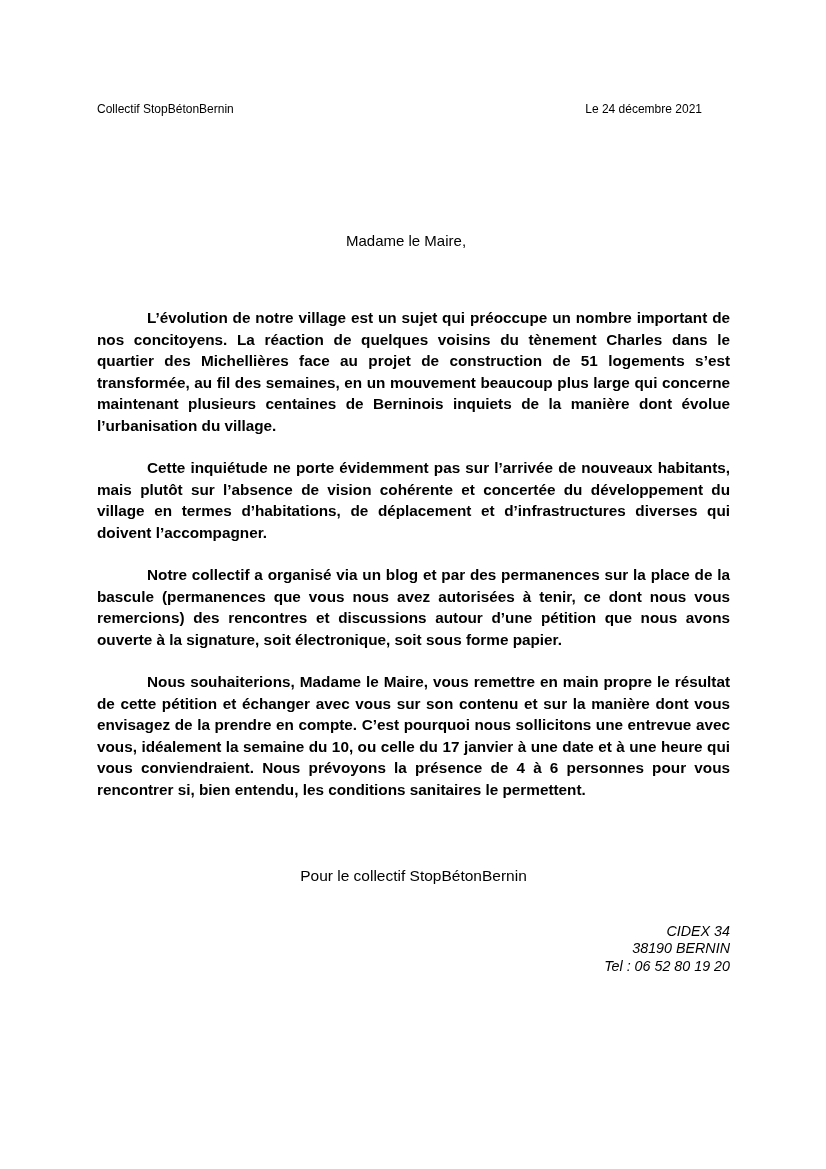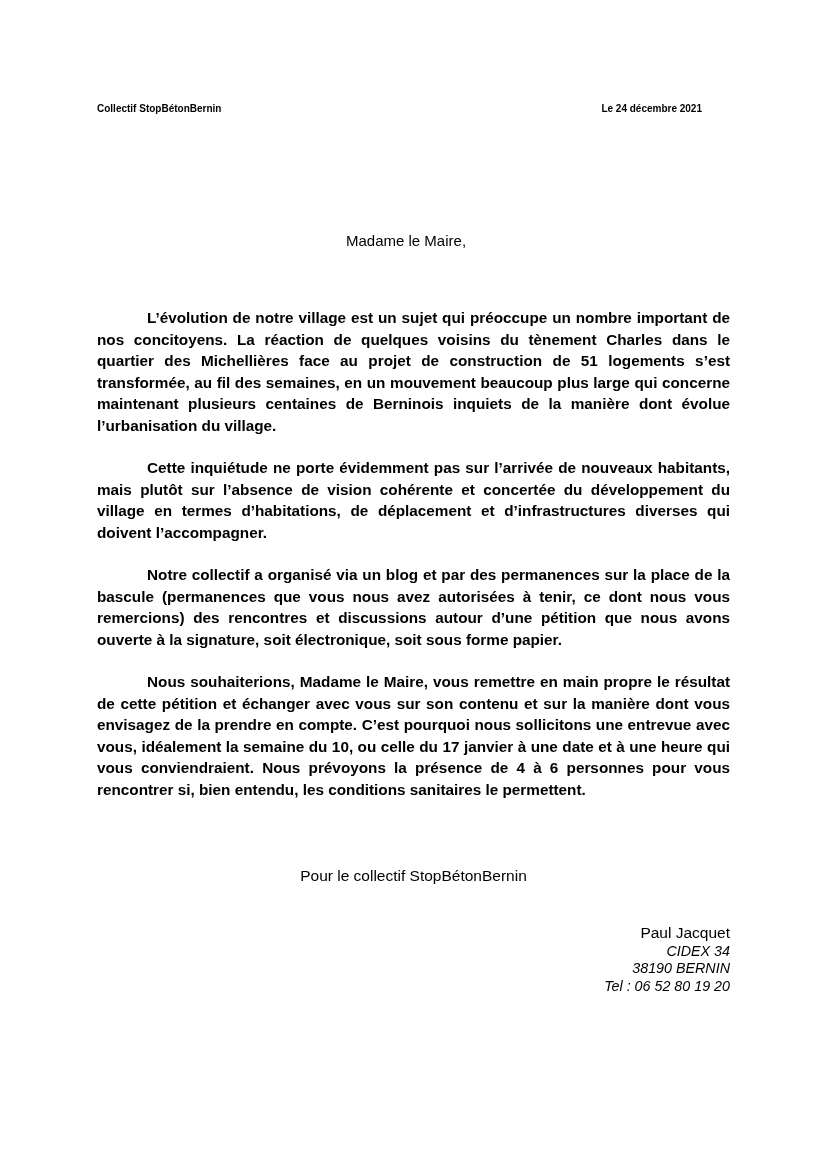--- a/index.html
+++ b/index.html
@@ -24,23 +24,22 @@
 
   
   .letter-head {
     position: absolute;
     left: 97px;
     top: 99px;
     width: 605px;
     display: flex;
     justify-content: space-between;
     align-items: baseline;
-    font-size: 10px;
+    font-size: 12px;
     line-height: 20px;
-    font-weight: bold;
   }
   .sender { white-space: nowrap; }
   .date   { white-space: nowrap; }
 
   
   .salutation {
     position: absolute;
     left: 346px;
     top: 231px;
     font-size: 15px;
@@ -116,19 +115,18 @@
   <div class="body-block">
     <p class="para">L’évolution de notre village est un sujet qui préoccupe un nombre important de nos concitoyens. La réaction de quelques voisins du tènement Charles dans le quartier des Michellières face au projet de construction de 51 logements s’est transformée, au fil des semaines, en un mouvement beaucoup plus large qui concerne maintenant plusieurs centaines de Berninois inquiets de la manière dont évolue l’urbanisation du village.</p>
     <p class="para">Cette inquiétude ne porte évidemment pas sur l’arrivée de nouveaux habitants, mais plutôt sur l’absence de vision cohérente et concertée du développement du village en termes d’habitations, de déplacement et d’infrastructures diverses qui doivent l’accompagner.</p>
     <p class="para">Notre collectif a organisé via un blog et par des permanences sur la place de la bascule (permanences que vous nous avez autorisées à tenir, ce dont nous vous remercions) des rencontres et discussions autour d’une pétition que nous avons ouverte à la signature, soit électronique, soit sous forme papier.</p>
     <p class="para">Nous souhaiterions, Madame le Maire, vous remettre en main propre le résultat de cette pétition et échanger avec vous sur son contenu et sur la manière dont vous envisagez de la prendre en compte. C’est pourquoi nous sollicitons une entrevue avec vous, idéalement la semaine du 10, ou celle du 17 janvier à une date et à une heure qui vous conviendraient. Nous prévoyons la présence de 4 à 6 personnes pour vous rencontrer si, bien entendu, les conditions sanitaires le permettent.</p>
   </div>
 
   <div class="signoff">Pour le collectif StopBétonBernin</div>
 
   <div class="signature">
-    <div class="sig-name">Paul Jacquet</div>
     <div class="sig-line">CIDEX 34</div>
     <div class="sig-line">38190 BERNIN</div>
     <div class="sig-line">Tel : 06 52 80 19 20</div>
   </div>
 
 </div>
 
 </body></html>

